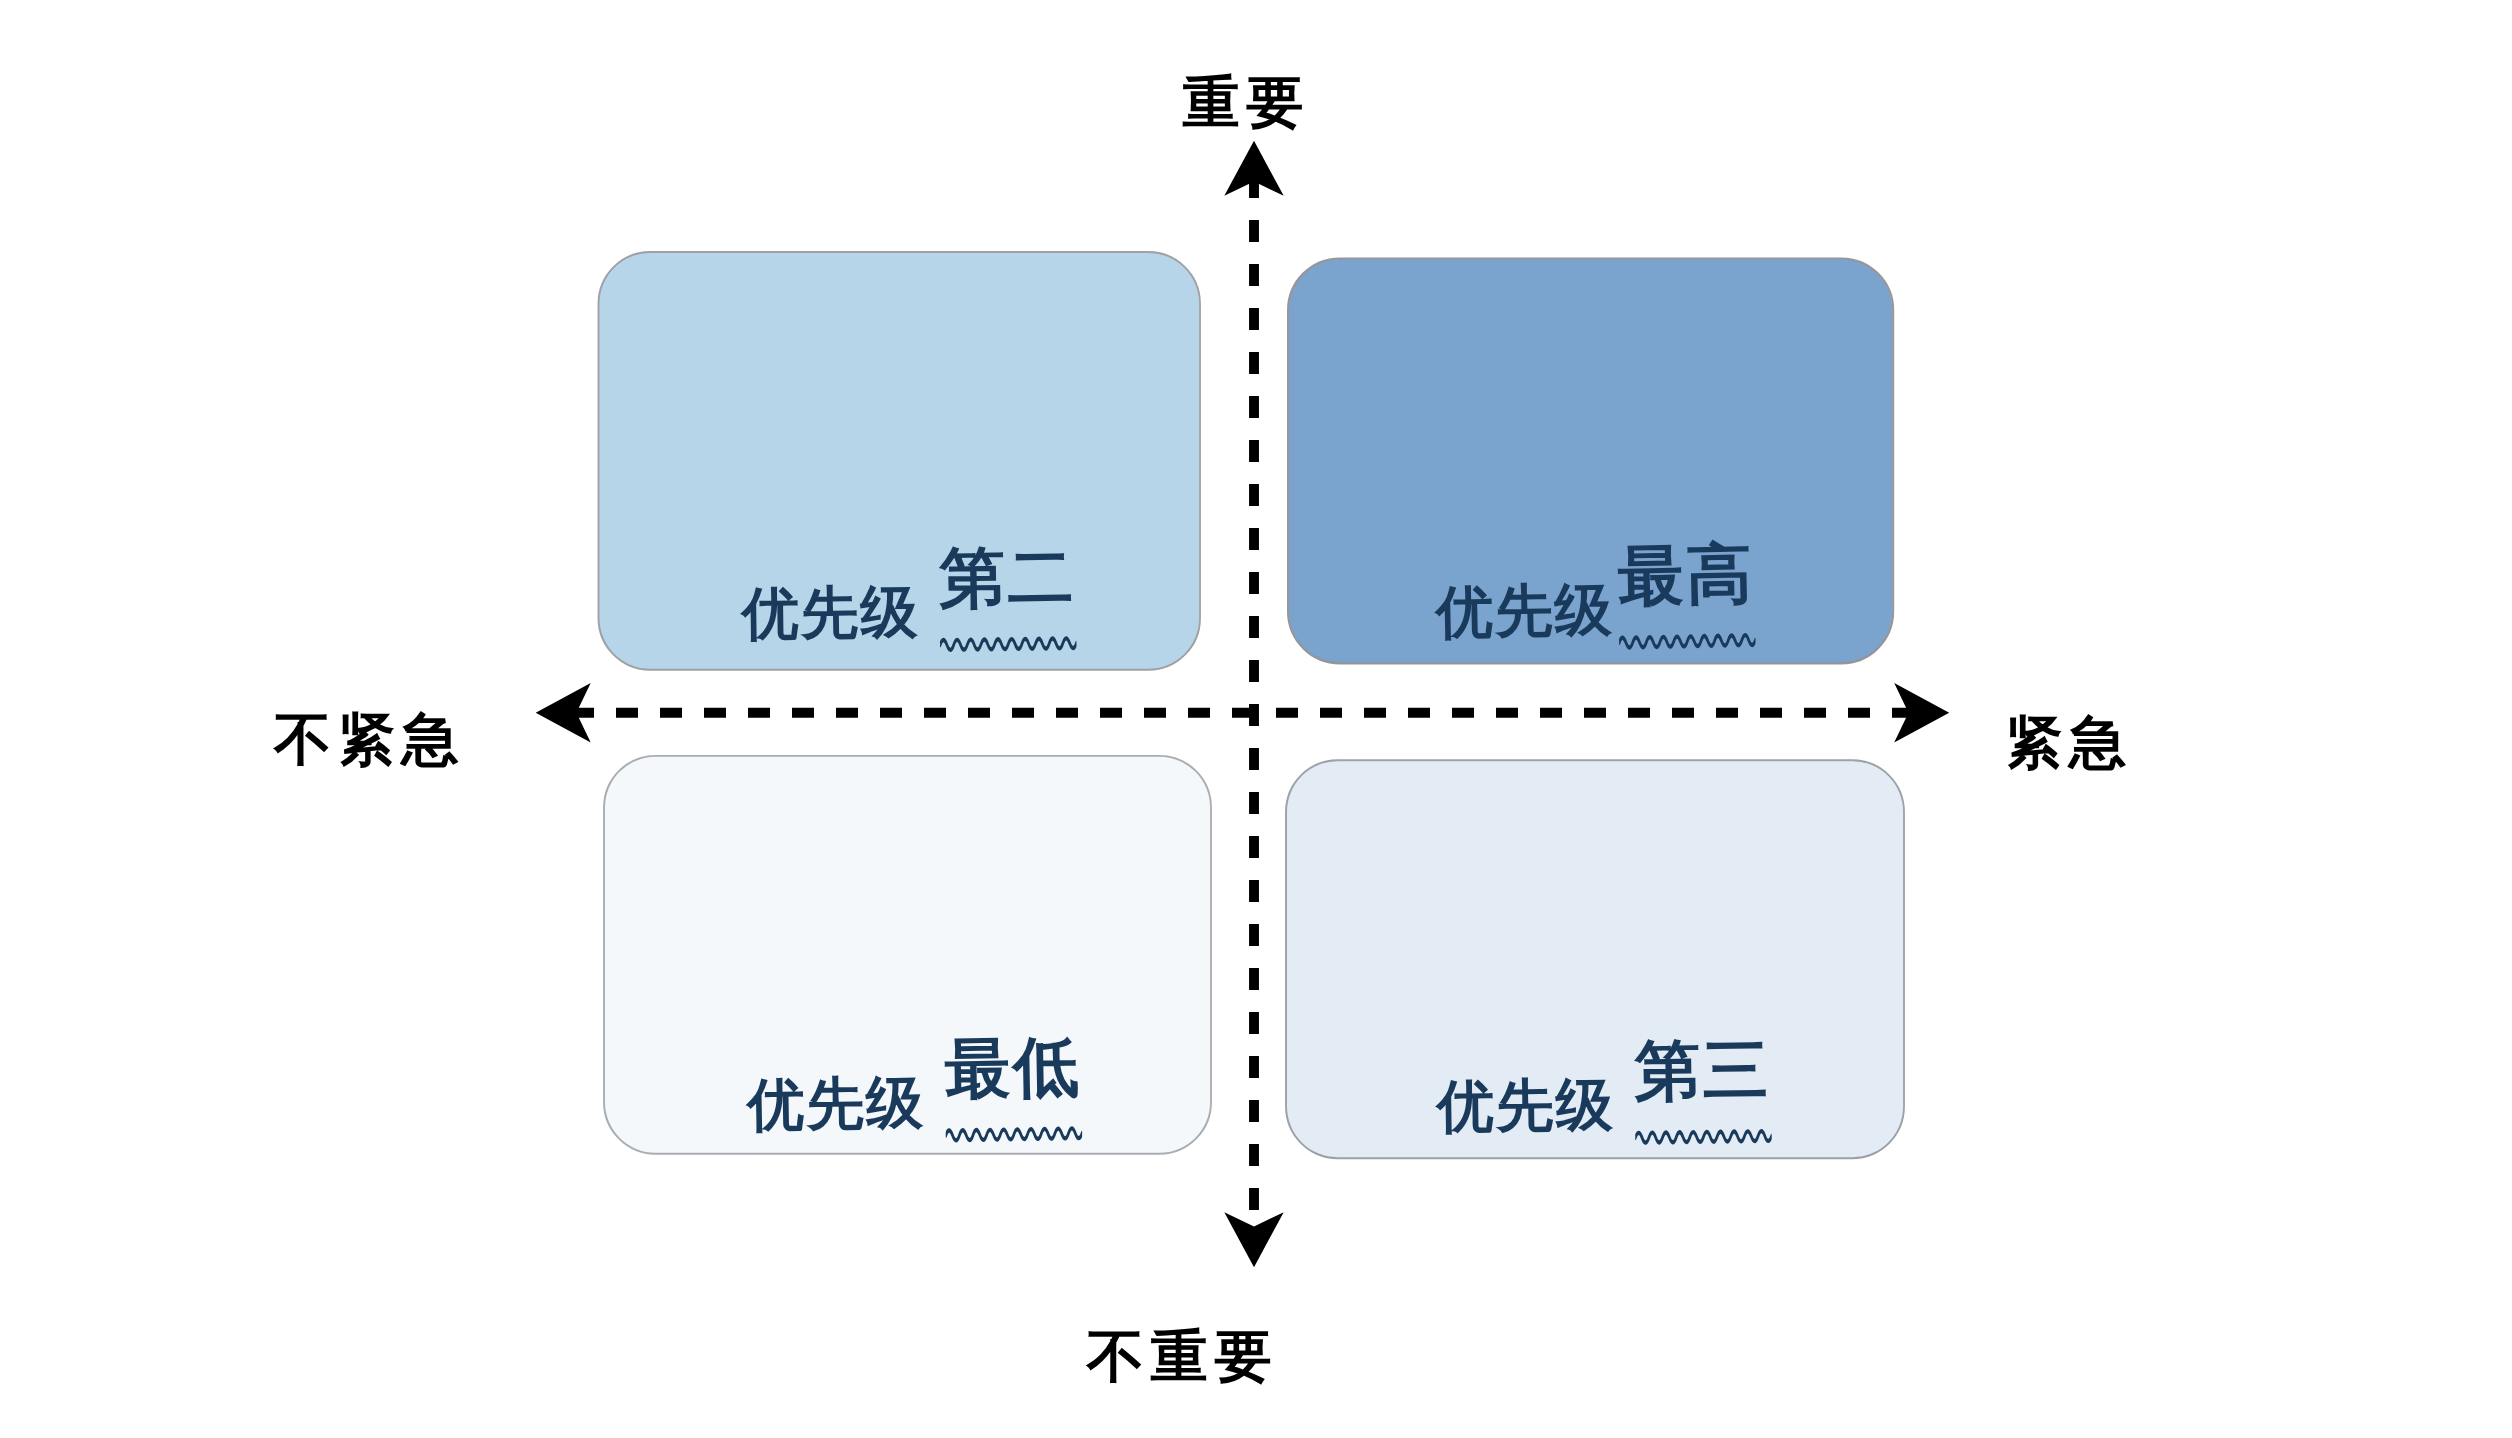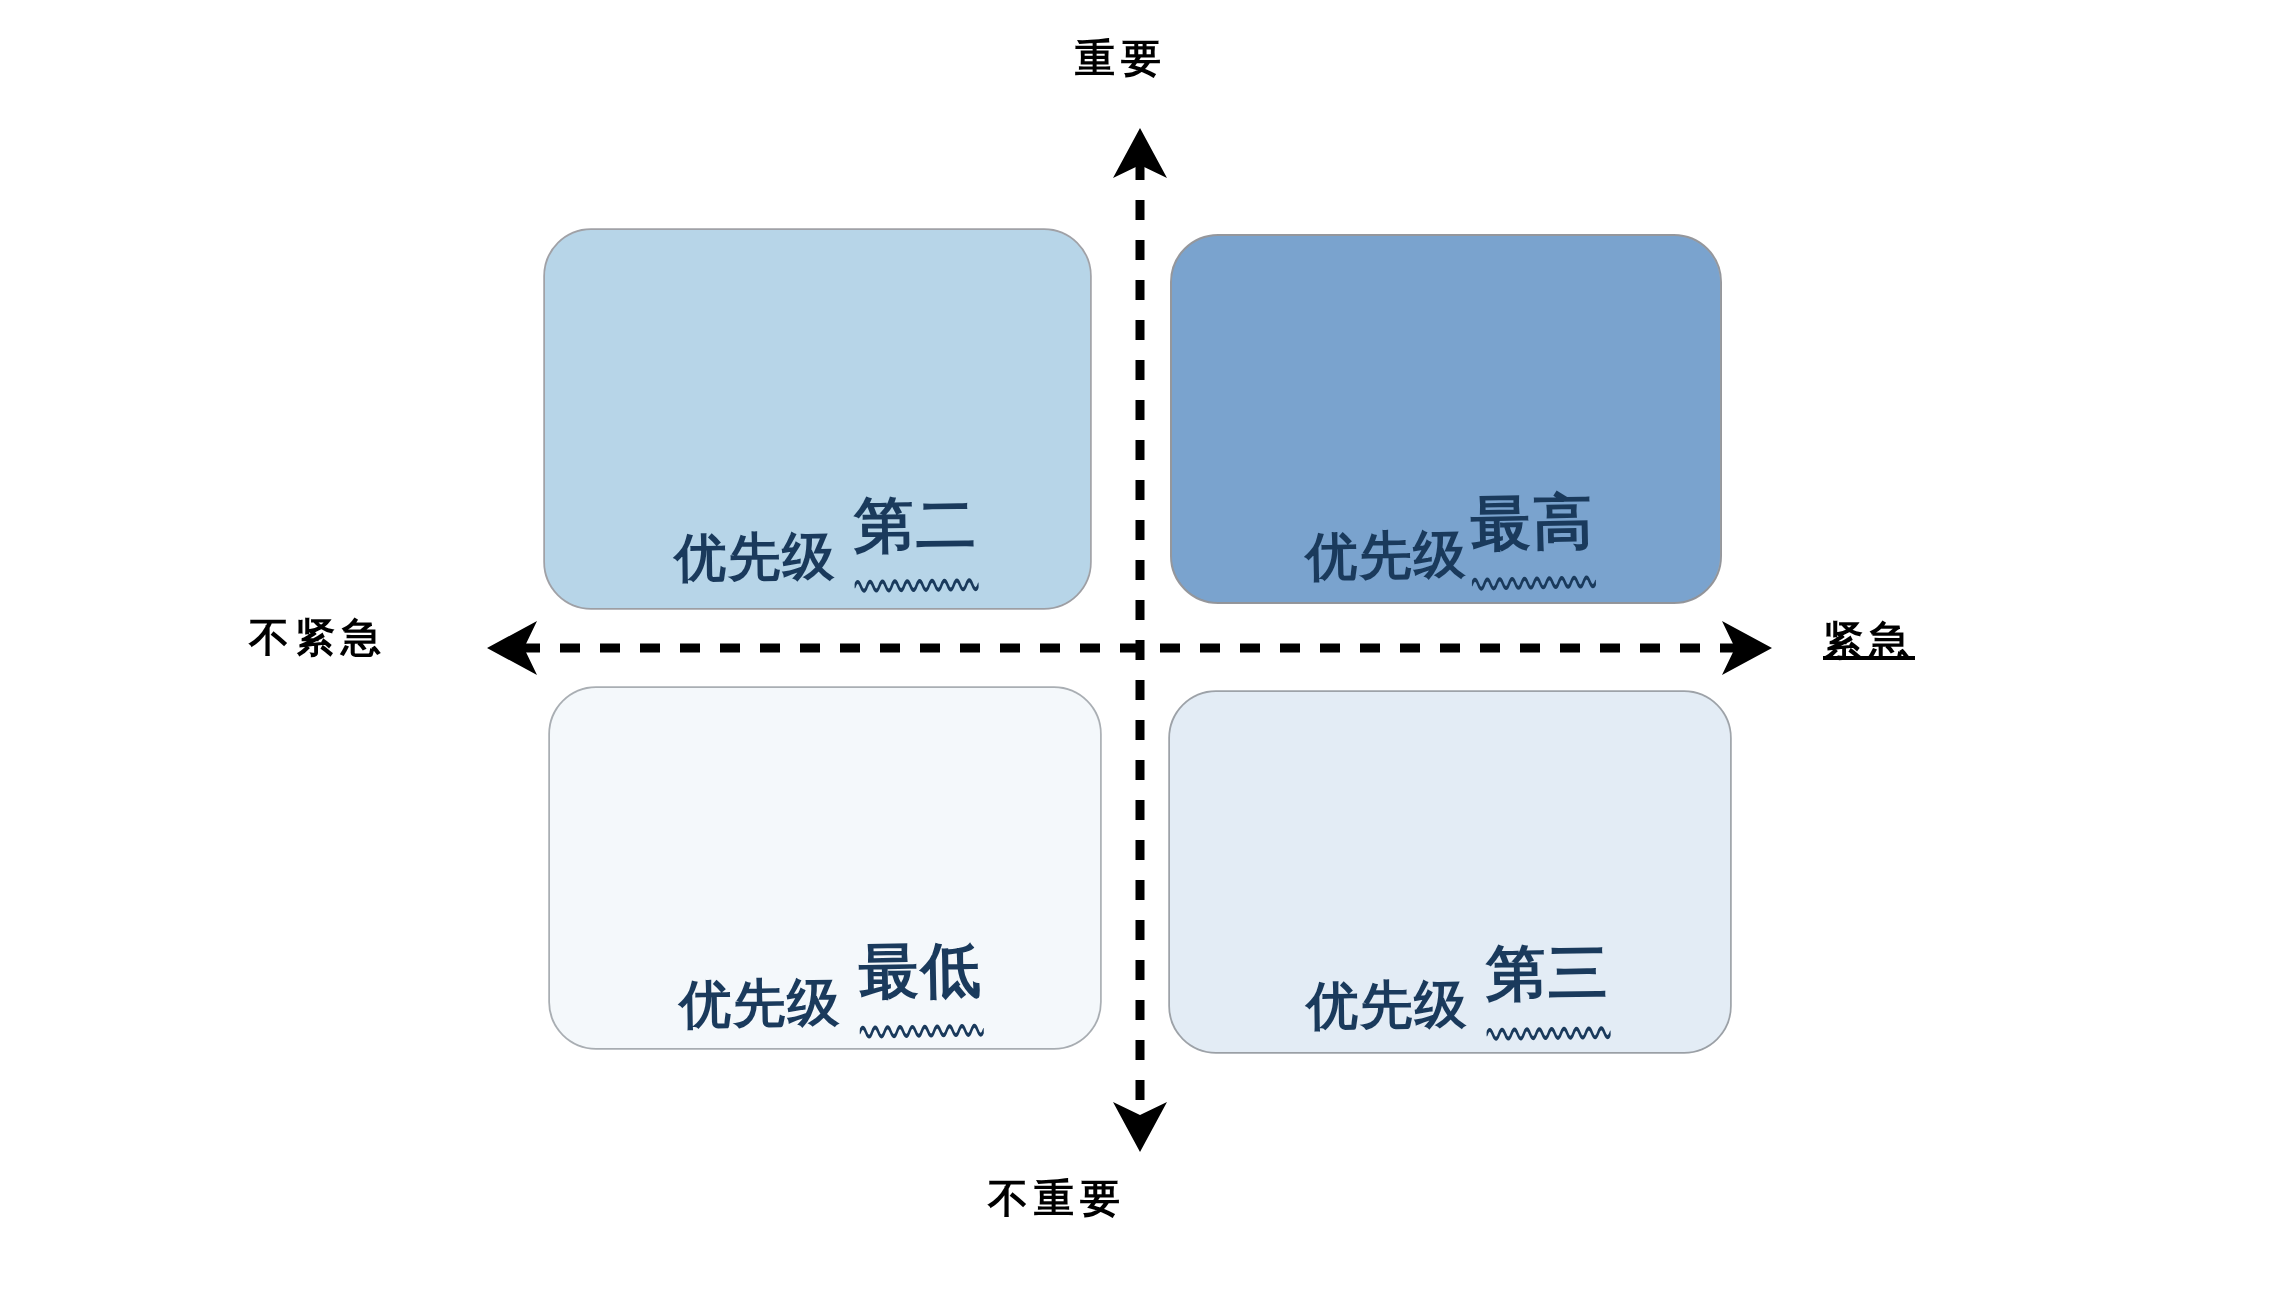--- a/index.html
+++ b/index.html
@@ -29,29 +29,30 @@
     width: 2284px;
     height: 1307px;
     pointer-events: none;
   }
 
   
   .axis-label {
     position: absolute;
     color: #000000;
     font-weight: 700;
-    font-size: 40px;
+    font-size: 52px;
     letter-spacing: 6px;
     white-space: nowrap;
     line-height: 1;
+    margin-top: 30px;
   }
   #label-important  { left: 1075px; top: 38px; }
   #label-unimportant{ left: 988px; top: 1178px; }
   #label-noturgent  { left: 249px;  top: 617px; }
-  #label-urgent     { left: 1823px; top: 620px; text-decoration: underline; }
+  #label-urgent     { left: 1823px; top: 620px; }
 
   
   .quadrant {
     position: absolute;
     border-radius: 46px;
     box-sizing: border-box;
     display: flex;
     align-items: flex-end;
     justify-content: center;
     overflow: visible;

